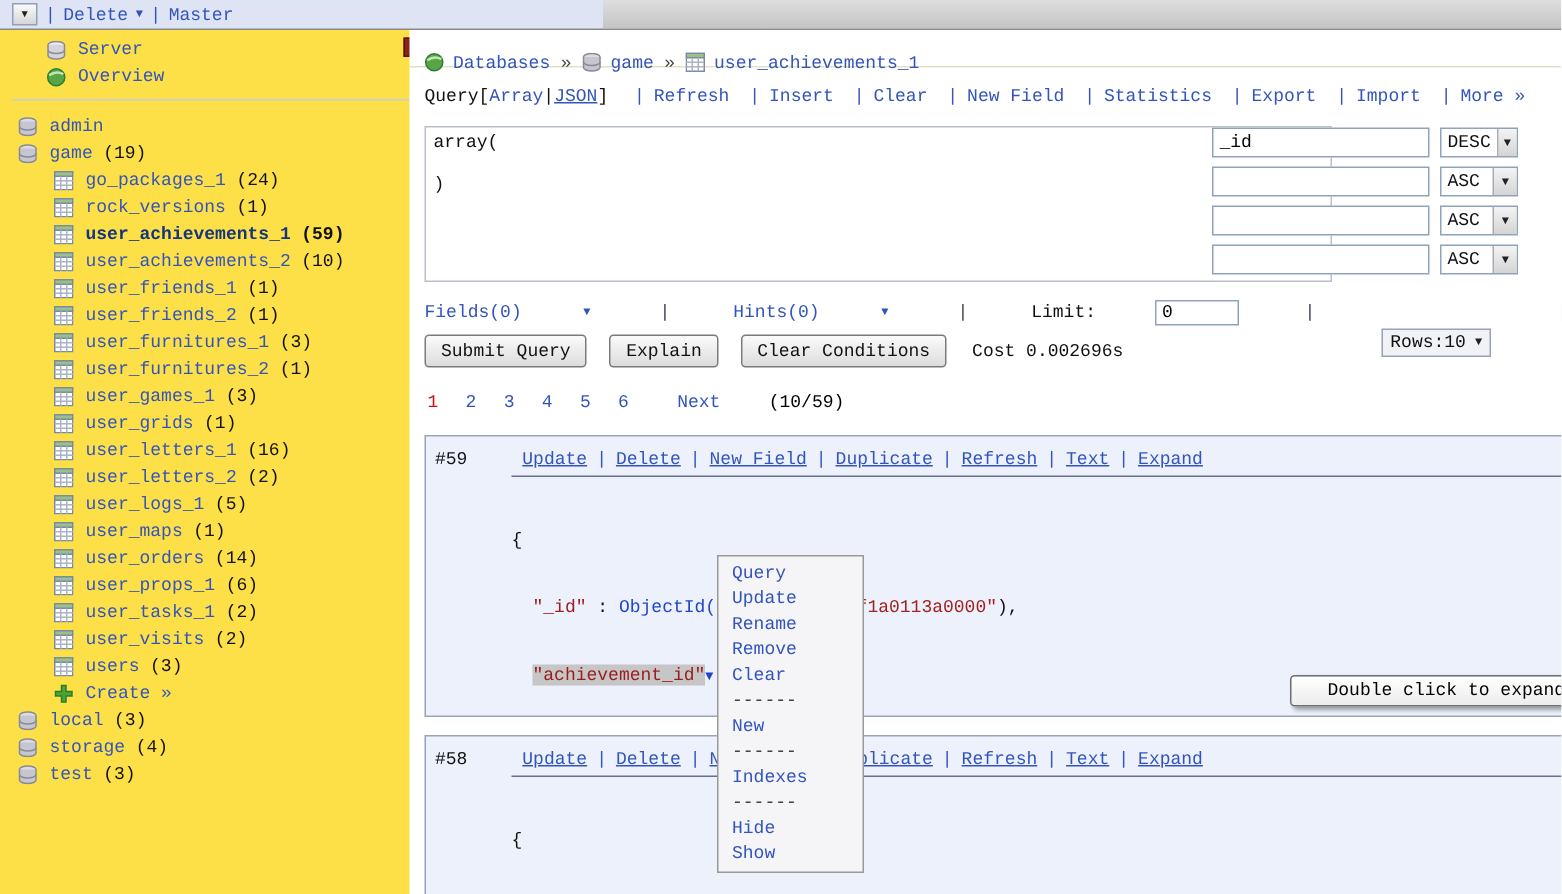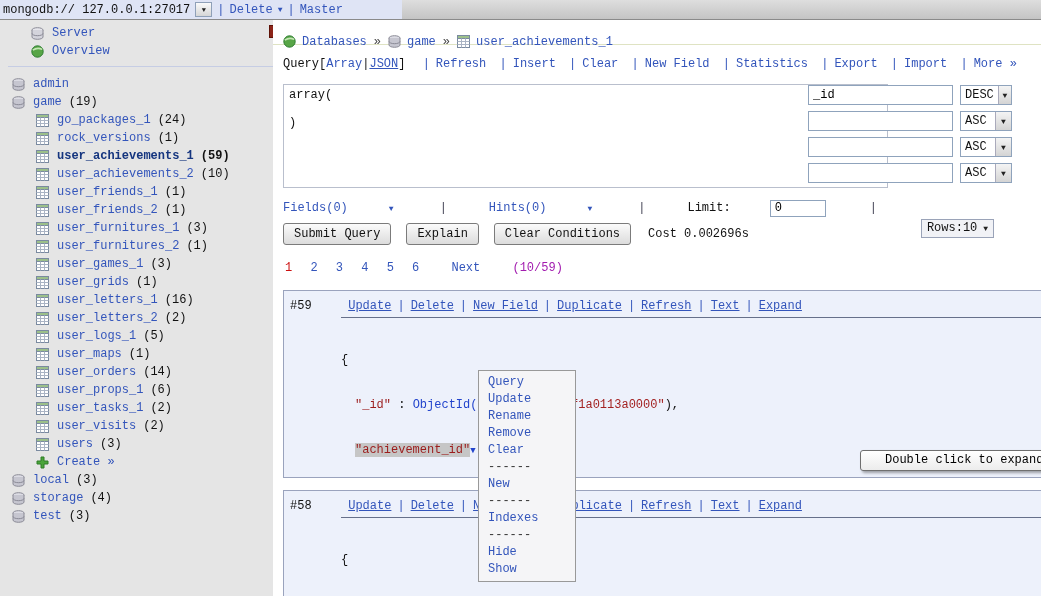--- a/index.html
+++ b/index.html
@@ -26,21 +26,21 @@
   }
   .link { color:#3355bb; cursor:pointer; text-decoration:none; }
   .u { text-decoration:underline; }
   .pipe { color:#3355bb; }
   .dpipe { color:#445; }
   .arr-b { color:#3355bb; font-size:8px; }
   .arr-k { color:#222; font-size:8px; }
   
   .sidebar {
     position:absolute; left:0; top:20px; width:284px; bottom:0;
-    background:#e5e5e5; border-right:1px solid #aab4d4; padding-top:4px;
+    background:#fde047; border-right:1px solid #aab4d4; padding-top:4px;
     white-space:nowrap; overflow:hidden;
   }
   .collapse-icon { position:absolute; right:5px; top:5px; width:9px; height:13px;
     background:#8b2418; border:1px solid #5e1207; cursor:pointer; }
   .srow { display:flex; align-items:center; height:18px; }
   .srow .icon { display:inline-flex; margin-right:8px; }
   .ind-top { padding-left:31px; }
   .ind-db  { padding-left:12px; }
   .ind-col { padding-left:36px; }
   .count { color:#111; margin-left:7px; }
@@ -89,21 +89,21 @@
   .btnrow { position:absolute; left:10px; top:203px; display:flex; align-items:center; }
   button.gbtn {
     font-family:"Liberation Mono","DejaVu Sans Mono",monospace; font-size:12px;
     border:1px solid #7b7b7b; border-radius:3px; background:linear-gradient(#fbfbfb,#dcdcdc);
     padding:3px 10px; margin-right:15px; cursor:pointer; color:#111;
   }
   .cost { color:#111; margin-left:2px; }
   .pager { position:absolute; left:12px; top:241px; white-space:nowrap; }
   .pager span { margin-right:11px; }
   .pg-cur { color:#cc1111; }
-  .pg-info { color:#a21caf; margin-left:14px; }
+  .pg-info { color:#000000; margin-left:14px; }
   
   .panel {
     position:absolute; left:10px; width:766px; background:#edf1fb;
     border:1px solid #9aa3bd;
   }
   .panel59 { top:270px; height:188px; }
   .panel58 { top:470px; height:160px; }
   .rec-header { padding:8px 6px 0 6px; white-space:nowrap; }
   .rec-id { display:inline-block; width:51px; color:#111; }
   .rec-header .pipe { margin:0 6px; }
@@ -133,21 +133,20 @@
     font-family:Liberation Mono, monospace; font-size:12px; color:#000;
     padding:2px 8px 3px 24px; white-space:nowrap;
   }
 </style>
 </head>
 <body>
 
 <div class="screen">
 
   <div class="topbar-left">
-    <span>mongodb:// 127.0.0.1:27017</span>
     <span class="combo">
         <span>▼</span>
       </span>
     <span class="pipe">|</span>
     <span class="link" style="margin:0 5px;">Delete</span>
     <span class="arr-b">▼</span>
     <span class="pipe" style="margin:0 5px;">|</span>
     <span class="link">Master</span>
   </div>
   <div class="topbar-right"></div>

